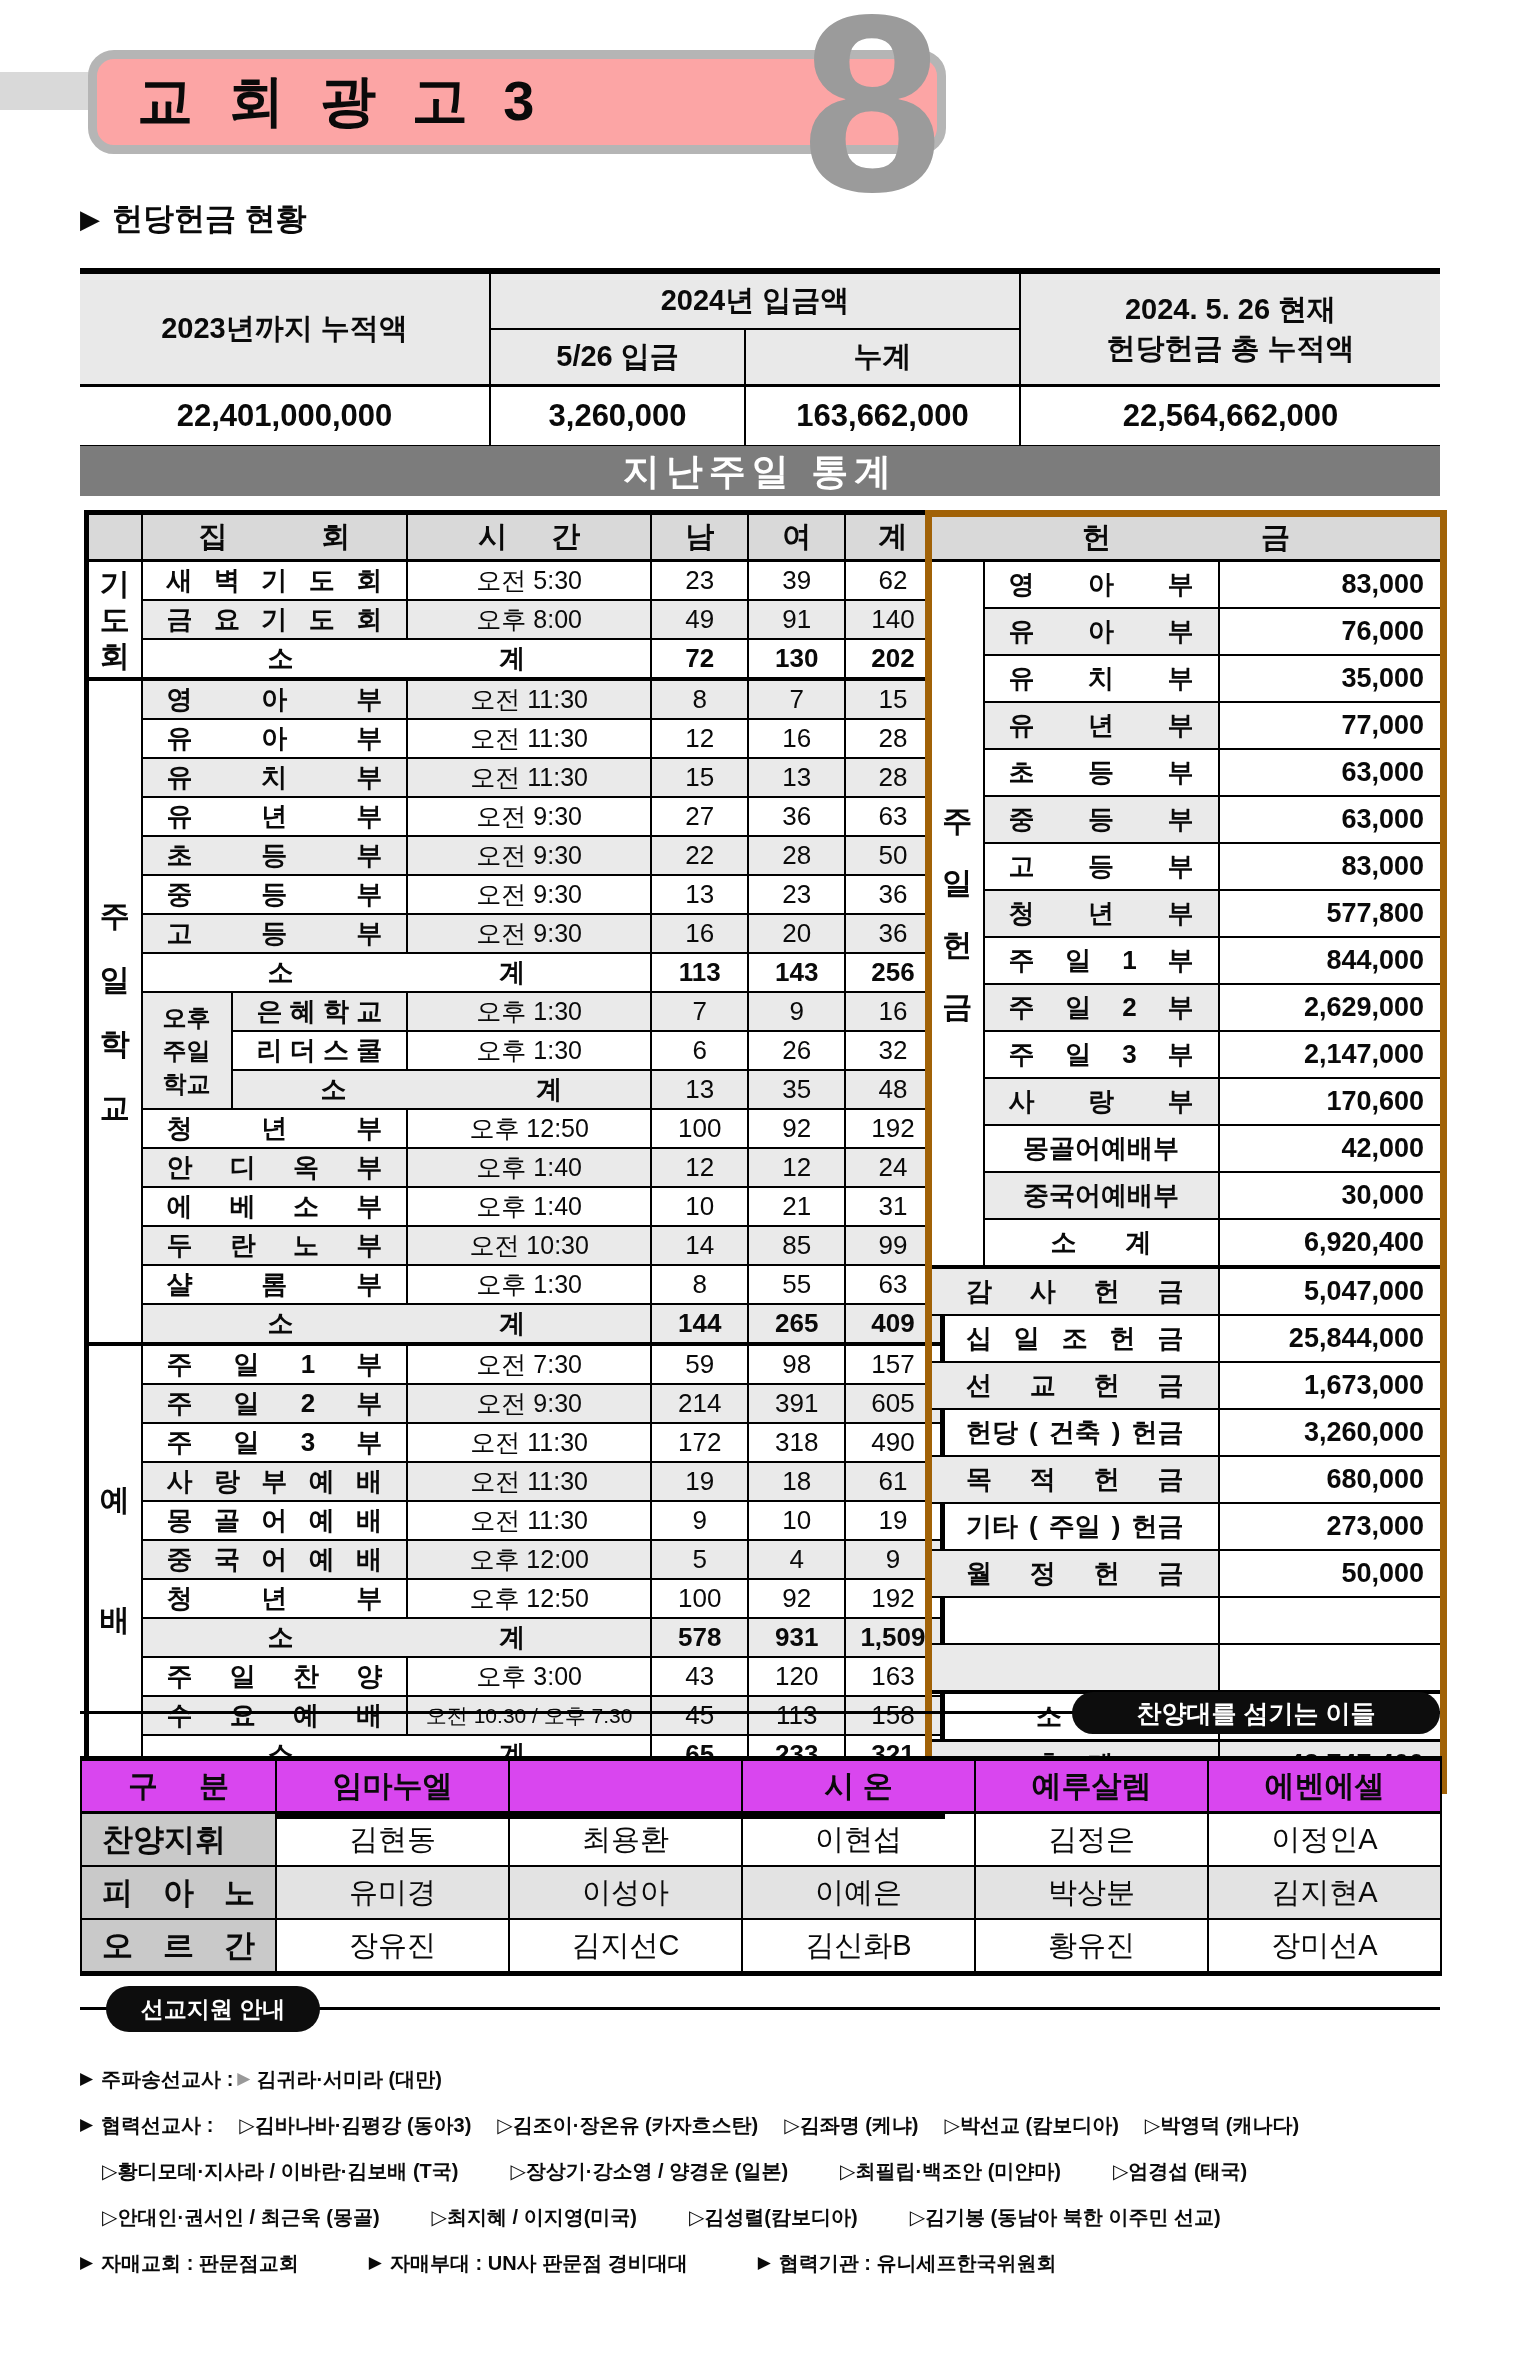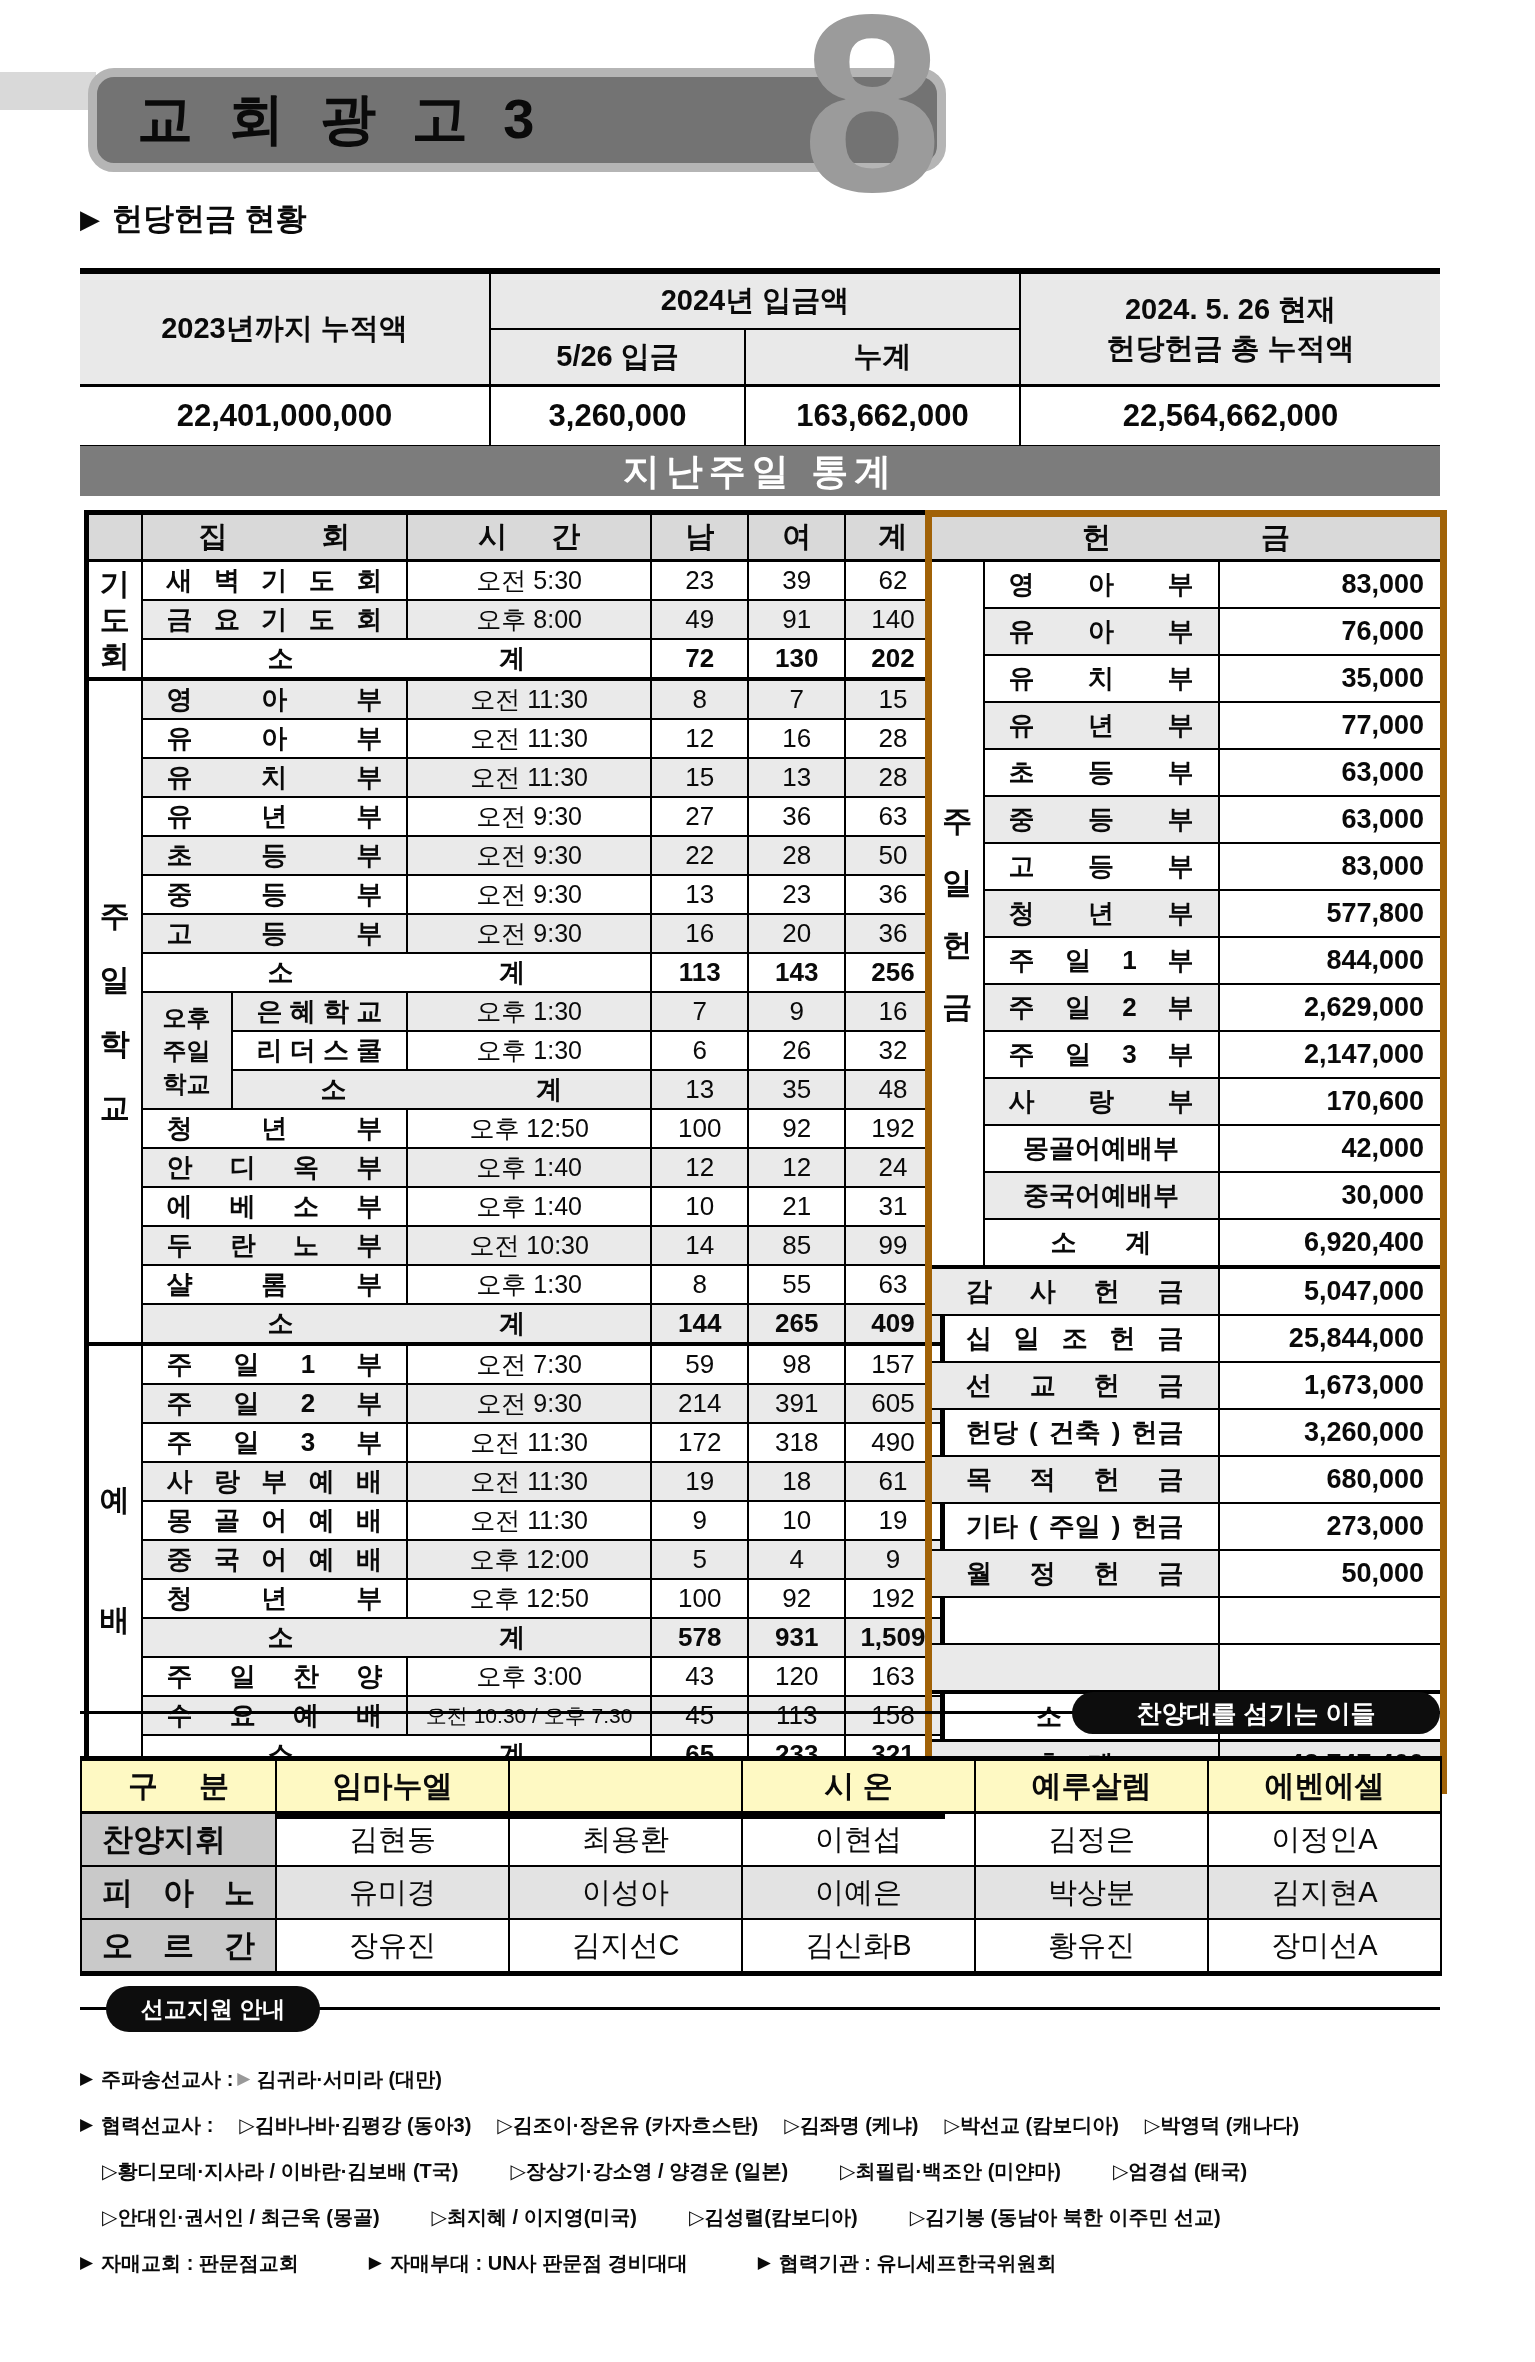--- a/index.html
+++ b/index.html
@@ -4,21 +4,21 @@
 <style>
   html,body{margin:0;padding:0;}
   body{
     width:1535px;height:2362px;position:relative;background:#ffffff;
     font-family:"Liberation Sans","DejaVu Sans",sans-serif;color:#0a0a0a;
     overflow:hidden;
   }
   
   .left-tab{position:absolute;top:72px;left:0;width:96px;height:38px;background:#d9d9d9;z-index:0;}
   .header-box{
-    position:absolute;top:68px;left:88px;width:800px;height:86px;background:#737373;
+    position:absolute;top:50px;left:88px;width:800px;height:86px;background:#fca5a5;
     border:9px solid #b5b5b5;border-radius:26px;display:flex;align-items:center;
     padding-left:40px;z-index:1;
   }
   .header-title{font-size:56px;font-weight:900;letter-spacing:10px;color:#0a0a0a;}
   .big8{
     position:absolute;left:802px;top:-22px;font-size:252px;line-height:1;
     font-weight:800;color:#9b9b9b;z-index:2;
   }
   .sec-heading{position:absolute;top:198px;left:80px;font-size:31px;font-weight:900;display:flex;align-items:center;gap:12px;}
   .tri-big{font-size:26px;}
@@ -81,21 +81,21 @@
   .spA{padding:0 66px;}
   .spB{padding:0 104px;}
   
   .hline{position:absolute;left:80px;width:1360px;height:3px;background:#000;}
   .pill{position:absolute;background:#0d0d0d;color:#fff;font-weight:800;text-align:center;z-index:3;}
   .pill1{top:1692px;left:1072px;width:368px;height:42px;border-radius:22px;font-size:25px;line-height:42px;}
   .pill2{top:1986px;left:106px;width:214px;height:46px;border-radius:23px;font-size:23px;line-height:46px;}
   
   .choir{position:absolute;top:1756px;left:80px;width:1360px;border-top:5px solid #000;border-bottom:5px solid #000;}
   .choir td{font-size:29px;font-weight:500;height:49px;border-width:2px;}
-  .choir tr.h td{height:48px;background:#fef9c3;font-weight:800;font-size:30px;border-bottom:3px solid #000;}
+  .choir tr.h td{height:48px;background:#d946ef;font-weight:800;font-size:30px;border-bottom:3px solid #000;}
   .choir .rl{background:#c9c9c9;font-weight:800;font-size:31px;padding:0 20px;}
   .choir tr.alt td{background:#e3e3e3;}
   .choir tr.alt td.rl{background:#c9c9c9;}
   .chh{padding:0 46px;}
   
   .mission{position:absolute;top:2056px;left:80px;width:1400px;font-size:20px;font-weight:700;}
   .mrow{display:flex;align-items:center;height:46px;}
   .mrow .lab{font-weight:800;display:flex;align-items:center;gap:8px;}
   .g26{gap:26px;}
   .g40{gap:52px;}

